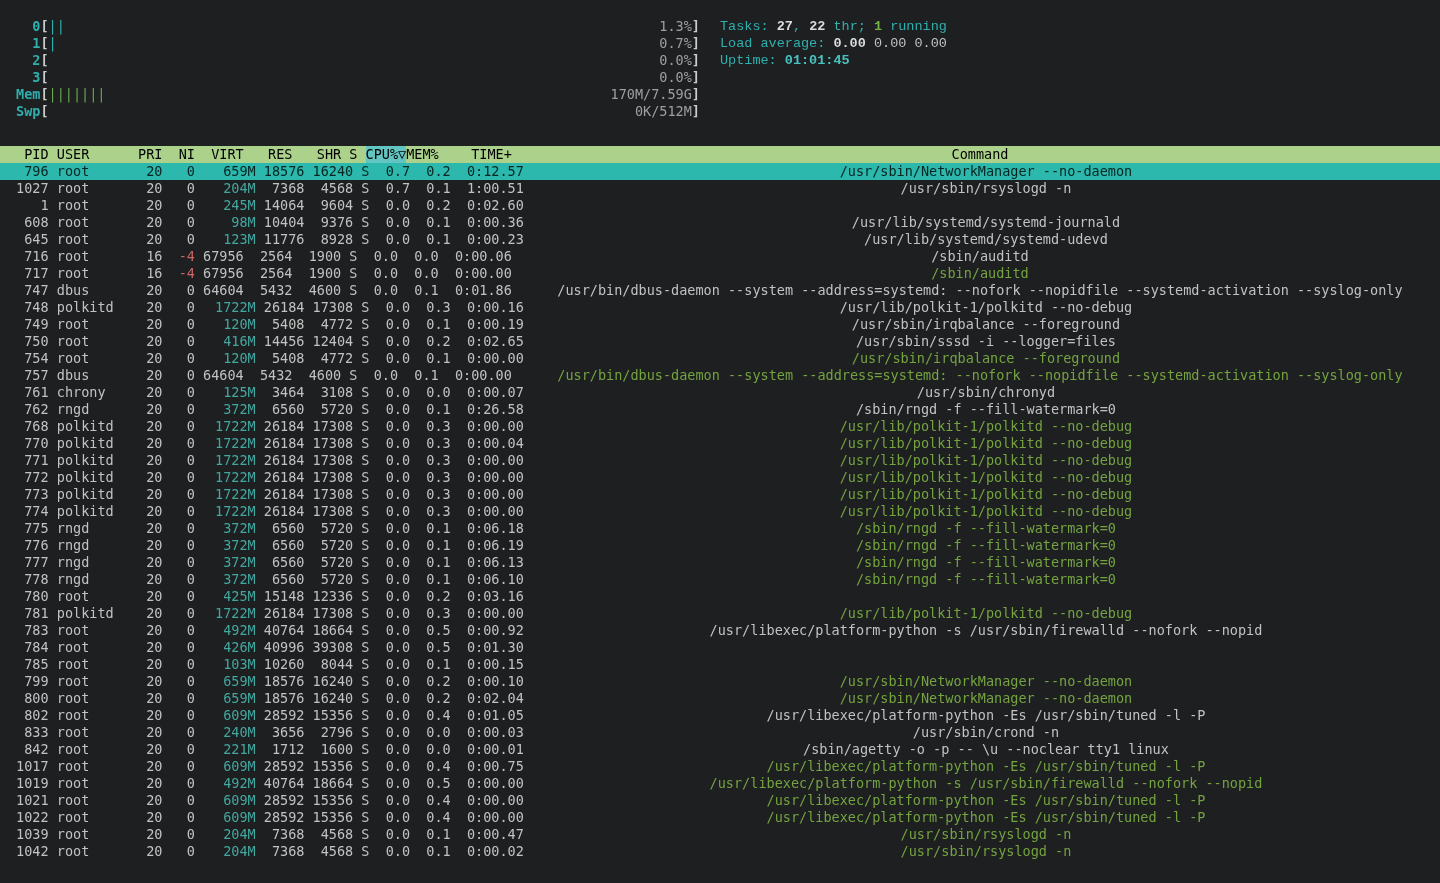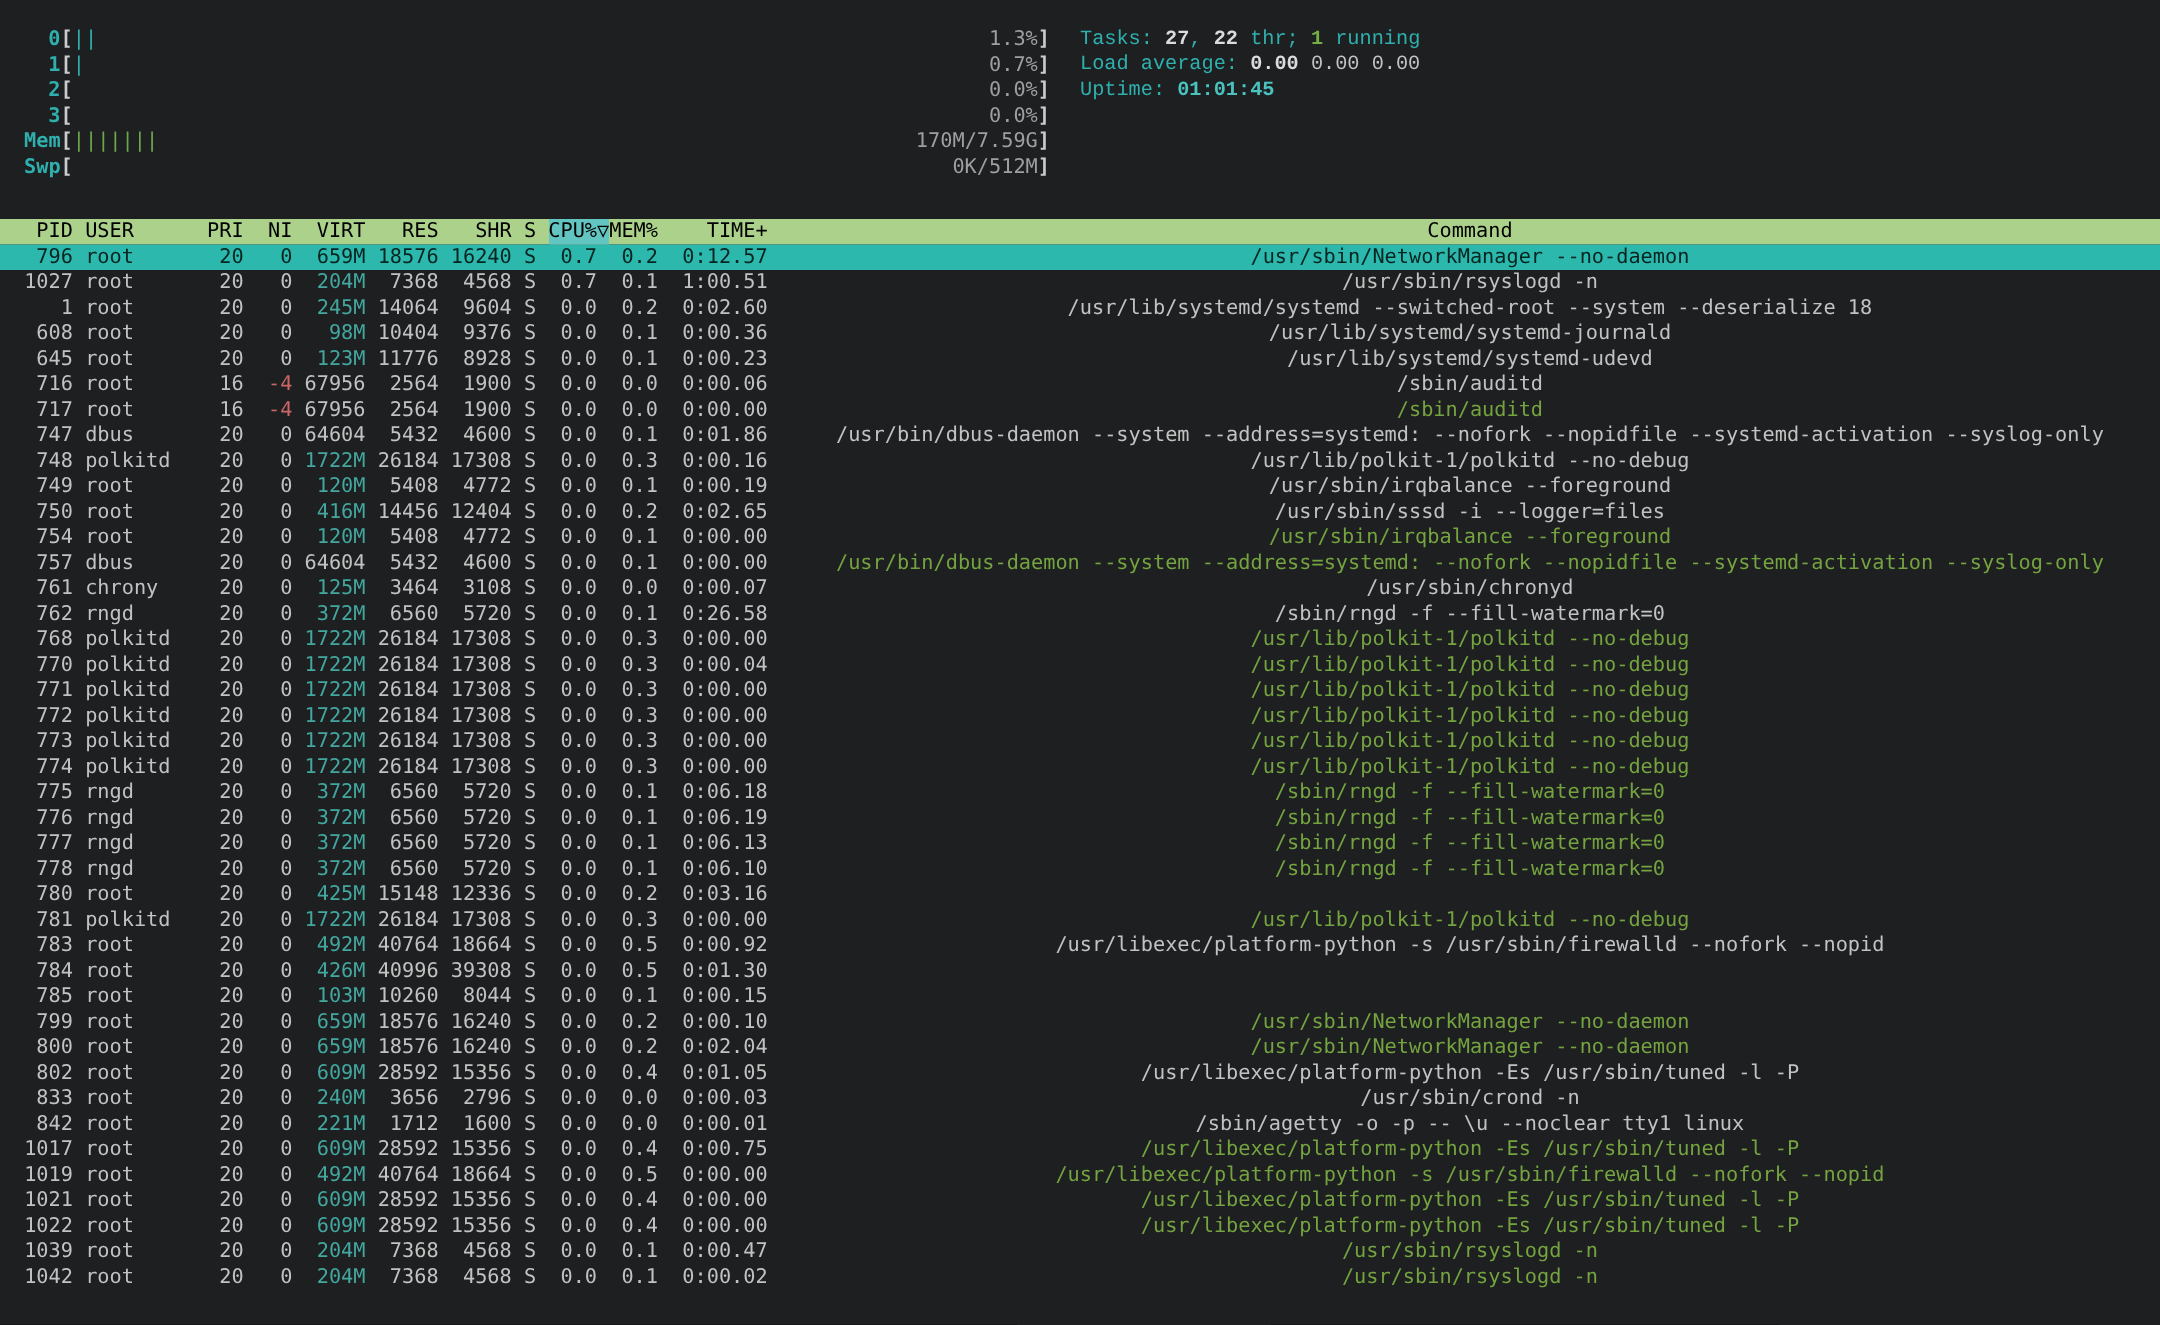--- a/index.html
+++ b/index.html
@@ -45,21 +45,21 @@
   .c-virt{width:5ch;text-align:right;}
   .c-res{width:5ch;text-align:right;}
   .c-shr{width:5ch;text-align:right;}
   .c-s{width:1ch;text-align:left;}
   .c-cpu{width:4ch;text-align:right;}
   .c-mem{width:4ch;text-align:right;}
   .c-time{width:8ch;text-align:right;}
   .c-cmd{flex:1 1 auto;margin-right:0;text-align:center;}
   .thead .c-cpu.sorted{margin-right:0;background:#63c5c1;}
   .thead .sortarrow{width:1ch;margin-right:0;background:#63c5c1;text-align:center;overflow:hidden;}
-  .cell.mega{color:#43a79f;}
+  .cell.mega{color:#43a79f;margin-left:12px;}
   .cell.neg{color:#cc6666;}
   .prow.thread .c-cmd{color:#74a33f;}
   .prow.selected{background:#2cb8ad;}
   .prow.selected .cell{color:#062520 !important;}
 
   
   .fnbar{position:absolute;left:0;bottom:6px;height:17px;display:flex;white-space:pre;}
   .fitem{display:flex;margin-top:48px;}
   .fkey{color:#c9ccca;}
   .flabel{width:6ch;background:#fef9c3;color:#05231f;overflow:hidden;}
@@ -148,21 +148,20 @@
           <span class="cell c-user">root</span>
           <span class="cell c-pri">20</span>
           <span class="cell c-ni">0</span>
           <span class="cell c-virt mega">245M</span>
           <span class="cell c-res">14064</span>
           <span class="cell c-shr">9604</span>
           <span class="cell c-s">S</span>
           <span class="cell c-cpu">0.0</span>
           <span class="cell c-mem">0.2</span>
           <span class="cell c-time">0:02.60</span>
-          <span class="cell c-cmd">/usr/lib/systemd/systemd --switched-root --system --deserialize 18</span>
         </div>
         <div class="prow">
           <span class="cell c-pid">608</span>
           <span class="cell c-user">root</span>
           <span class="cell c-pri">20</span>
           <span class="cell c-ni">0</span>
           <span class="cell c-virt mega">98M</span>
           <span class="cell c-res">10404</span>
           <span class="cell c-shr">9376</span>
           <span class="cell c-s">S</span>

